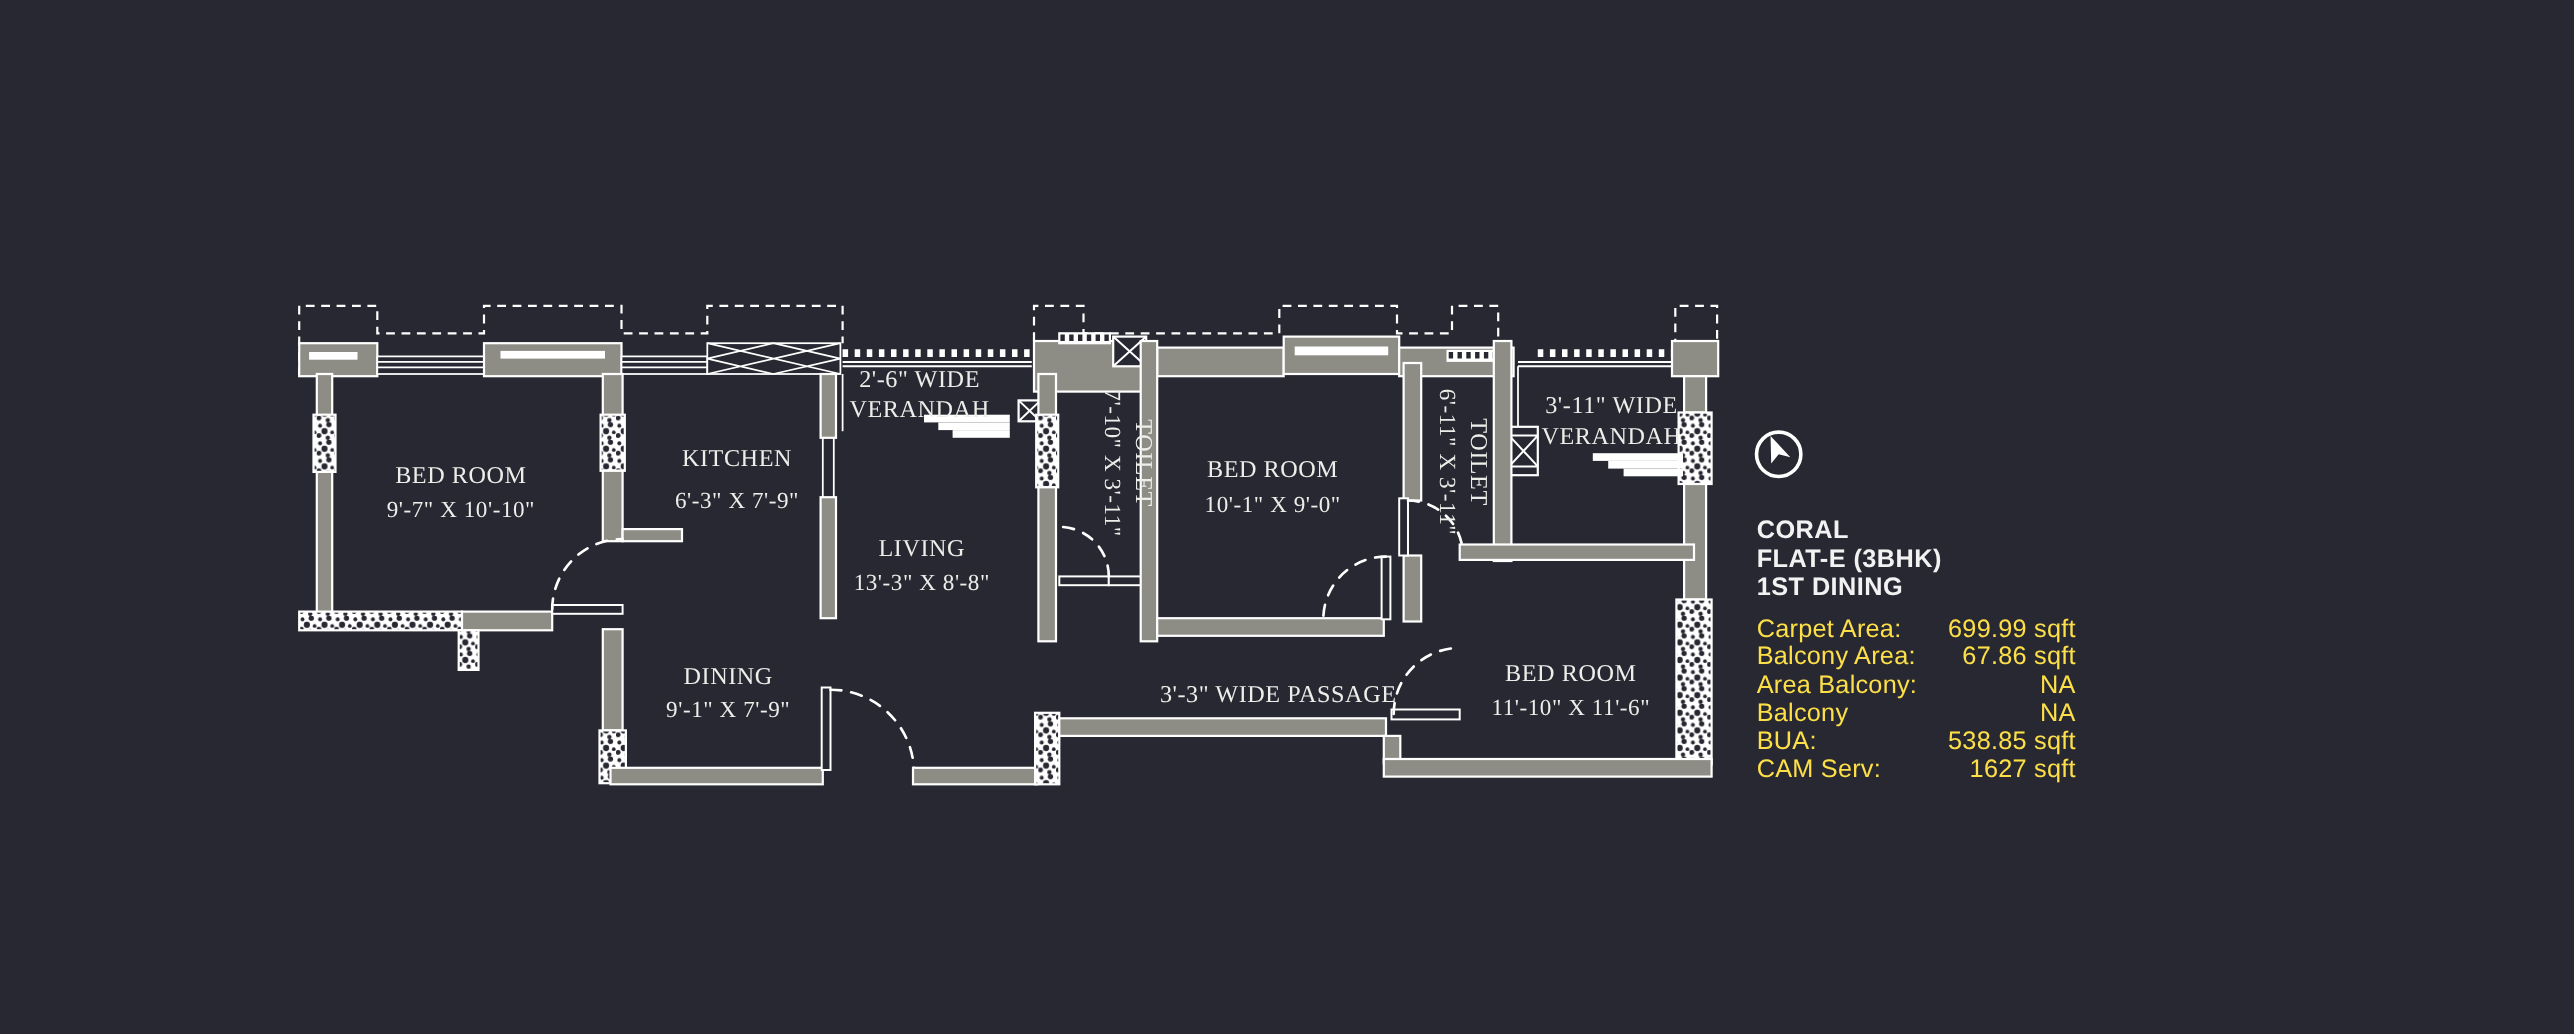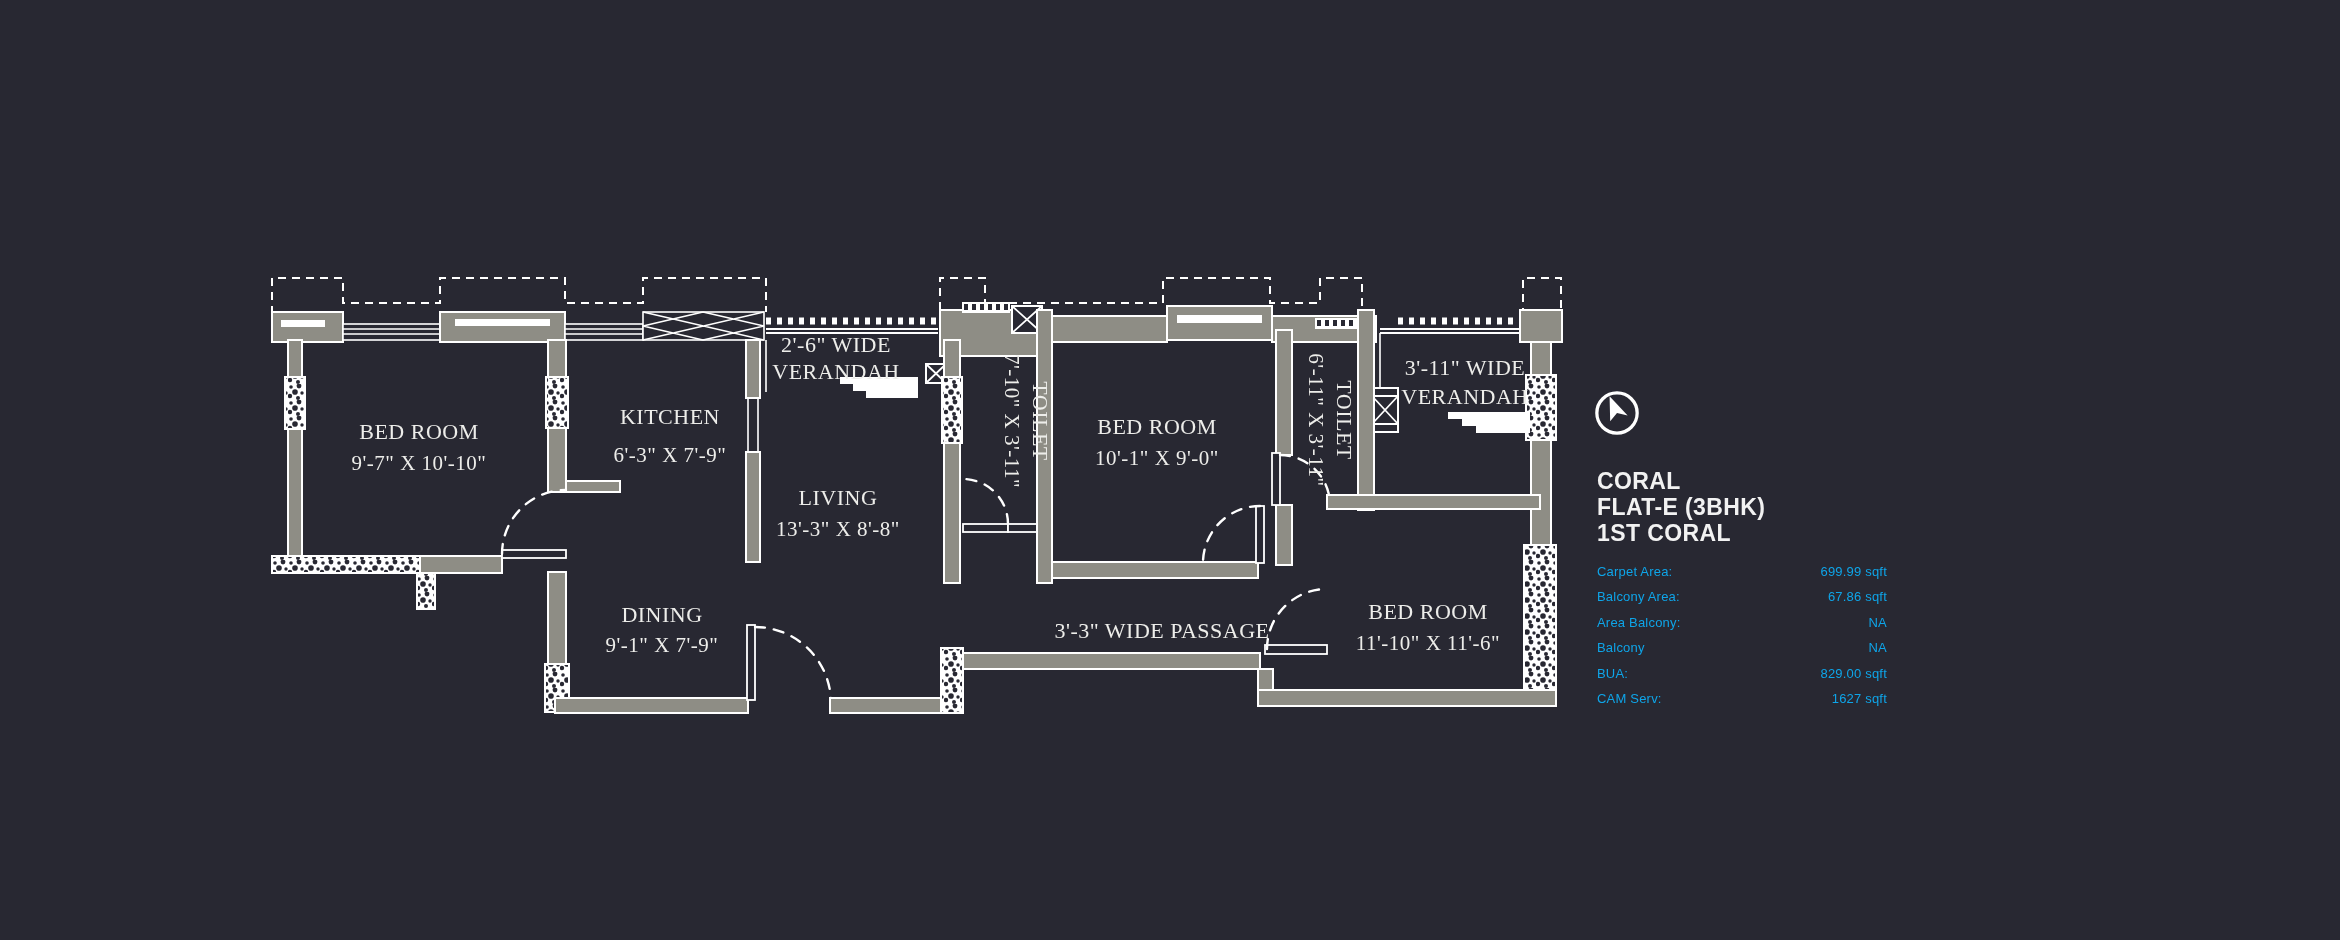--- a/index.html
+++ b/index.html
@@ -21,22 +21,22 @@
   .xcol{fill:#282832;stroke:#FFFFFF;stroke-width:2;}
   .xln{stroke:#FFFFFF;stroke-width:1.8;fill:none;}
   .step{fill:#FFFFFF;stroke:none;}
   .vent{fill:#FFFFFF;stroke:none;}
   .ventd{stroke:#282832;stroke-width:6;stroke-dasharray:4 4;fill:none;}
 
   .panel{position:absolute;color:#F1F1F1;}
   #north{position:absolute;left:1593px;top:389px;width:48px;height:48px;}
   #titleblock{position:absolute;left:1597px;top:468px;font-size:23px;font-weight:bold;
               line-height:26px;letter-spacing:.4px;color:#F2F2F2;}
-  #areas{position:absolute;left:1597px;top:559px;width:290px;font-size:13px;
-         line-height:25.4px;color:#0ea5e9;letter-spacing:.2px;}
+  #areas{position:absolute;left:1597px;top:559px;width:290px;font-size:23px;
+         line-height:25.4px;color:#fde047;letter-spacing:.2px;}
   .arow{display:flex;justify-content:space-between;}
   .alabel{text-align:left;}
   .avalue{text-align:left;}
 </style>
 </head>
 <body>
 
 <div id="stage">
 
 <svg width="2340" height="940" viewBox="0 0 2340 940" style="position:absolute;left:0;top:0;">
@@ -203,21 +203,21 @@
 <svg id="north" viewBox="0 0 50 50">
   <circle cx="25" cy="25" r="21" fill="none" stroke="#FFFFFF" stroke-width="3.4"></circle>
   <g transform="rotate(-24 25 25)">
     <path d="M25,6 L34,32 L25,25 L15,30 Z" fill="#FFFFFF"></path>
   </g>
 </svg>
 
 <div id="titleblock" class="panel">
   <div>CORAL</div>
   <div>FLAT-E (3BHK)</div>
-  <div>1ST CORAL</div>
+  <div>1ST DINING</div>
 </div>
 
 <div id="areas" class="panel">
   <div class="arow">
     <span class="alabel">Carpet Area:</span>
     <span class="avalue">699.99 sqft</span>
   </div>
   <div class="arow">
     <span class="alabel">Balcony Area:</span>
     <span class="avalue">67.86 sqft</span>
@@ -225,21 +225,21 @@
   <div class="arow">
     <span class="alabel">Area Balcony:</span>
     <span class="avalue">NA</span>
   </div>
   <div class="arow">
     <span class="alabel">Balcony</span>
     <span class="avalue">NA</span>
   </div>
   <div class="arow">
     <span class="alabel">BUA:</span>
-    <span class="avalue">829.00 sqft</span>
+    <span class="avalue">538.85 sqft</span>
   </div>
   <div class="arow">
     <span class="alabel">CAM Serv:</span>
     <span class="avalue">1627 sqft</span>
   </div>
 </div>
 
 </div>
 
 </body></html>

